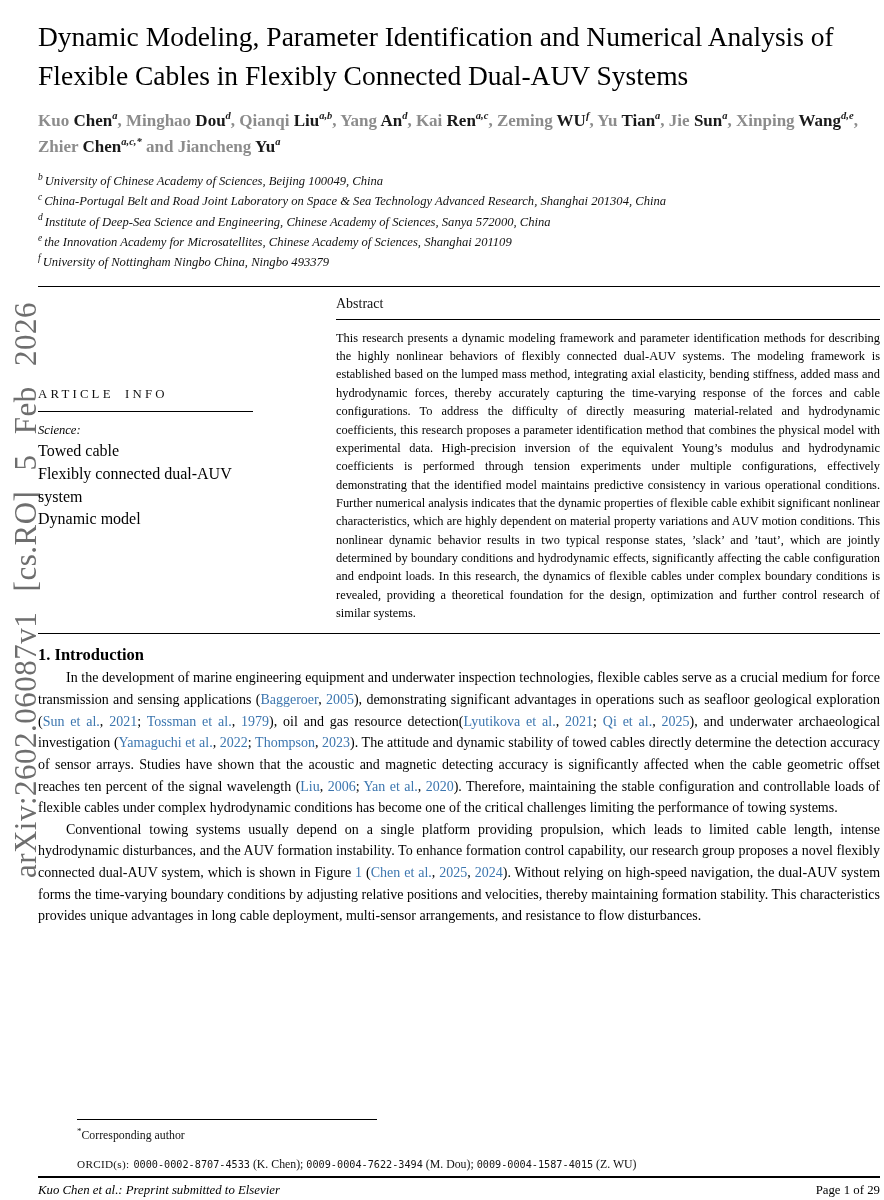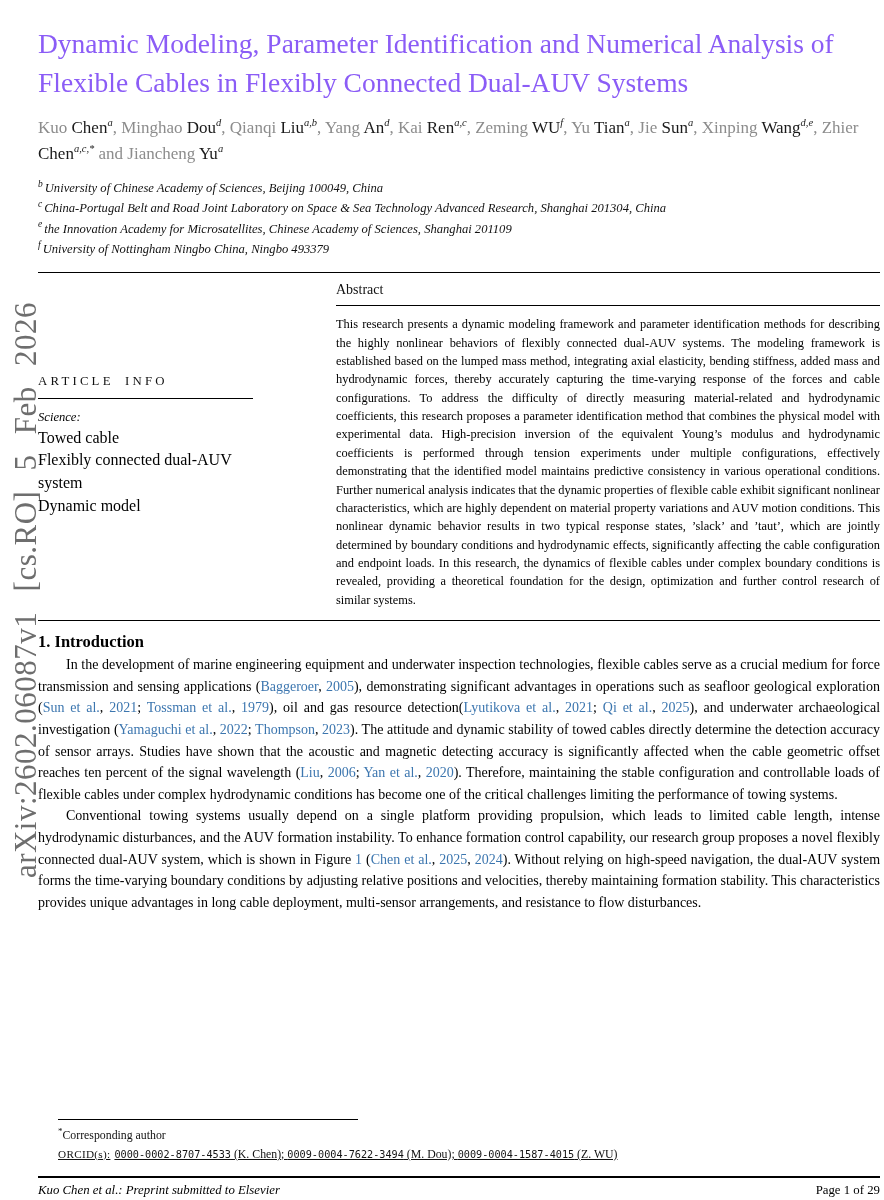--- a/index.html
+++ b/index.html
@@ -8,22 +8,22 @@
     position: relative; width: 884px; height: 1200px; background: #ffffff;
     font-family: "Liberation Serif", serif; color: #000; overflow: hidden;
   }
   .watermark {
     position: absolute; left: 26px; top: 590px;
     transform: translate(-50%, -50%) rotate(-90deg);
     white-space: nowrap; font-size: 31px; color: var(--watermark, #6e6e6e);
     word-spacing: 12px; letter-spacing: 0.5px;
   }
   .content { position: absolute; left: 38px; top: 0; width: 842px; }
-  .title { font-size: 27.5px; font-weight: 400; line-height: 1.42; padding-top: 24px; color: #8b5cf6; }
-  .authors { margin-top: 13px; font-size: 17px; line-height: 1.52; color: #1a1a1a; }
+  .title { font-size: 27.5px; font-weight: 400; line-height: 1.42; padding-top: 8px; color: #000000; margin-top: 9px; }
+  .authors { margin-top: 13px; font-size: 17px; line-height: 1.52; color: #1a1a1a; font-weight: bold; }
   .authors .given { color: var(--muted, #8c8c8c); }
   .authors .family { color: #1a1a1a; }
   .authors sup.asup { font-style: italic; font-size: 10.5px; line-height: 0; }
   .authors .sep { color: var(--muted, #8c8c8c); }
   .affiliations { margin-top: 11px; font-size: 12.6px; font-style: italic; line-height: 1.62; color: #111; }
   .affil sup { font-size: 9.5px; line-height: 0; margin-right: 2px; }
   .toprule, .midrule { border: none; border-top: 1.2px solid #000; }
   .toprule { margin-top: 13px; }
   .midrule { margin-top: 11px; }
   .columns { display: flex; align-items: center; }
@@ -33,24 +33,24 @@
   .ai-rule { border: none; border-top: 1px solid #000; width: 215px; margin: 9px 0 11px; }
   .kw-label { font-size: 12.6px; font-style: italic; margin-bottom: 2px; }
   .kw { font-size: 16px; line-height: 1.42; max-width: 200px; hyphens: manual; }
   .abs-heading { font-size: 14px; color: #111; }
   .abs-rule { border: none; border-top: 1px solid #000; margin: 7px 0 9px; }
   .abs-text { font-size: 12.4px; line-height: 1.48; text-align: justify; }
   .intro-heading { font-size: 16.5px; font-weight: 700; margin-top: 11px; }
   .body-par { margin-top: 2px; font-size: 14px; line-height: 1.545; text-align: justify; text-indent: 28px; }
   .body-par.second { margin-top: 0; }
   .cite { color: var(--link, #3c76af); cursor: pointer; }
-  .footnote { position: absolute; left: 58px; top: 1119px; width: 740px; font-size: 11.8px; color: #111; }
+  .footnote { position: absolute; left: 77px; top: 1119px; width: 740px; font-size: 11.8px; color: #111; }
   .fn-rule { border: none; border-top: 1px solid #000; width: 300px; margin-bottom: 6px; }
   .fn-corresponding sup { font-size: 9px; }
-  .fn-orcid { margin-top: 4px; text-decoration: underline; }
+  .fn-orcid { margin-top: 14px; }
   .orcid-label { font-size: 11.2px; letter-spacing: 0.3px; margin-right: 4px; }
   .orcid-id { font-family: "DejaVu Sans Mono", monospace; font-size: 10.2px; }
   .orcid-who { font-size: 11.8px; }
   .footer { position: absolute; left: 38px; top: 1176px; width: 842px; }
   .footer-rule { border: none; border-top: 2px solid #000; }
   .footer-row { display: flex; justify-content: space-between; margin-top: 5px; font-size: 12.8px; }
   .footer-left { font-style: italic; }
   .footer-right { font-style: normal; }
 </style>
 </head>
@@ -62,20 +62,21 @@
 
   <div class="content">
 
     <h1 class="title">Dynamic Modeling, Parameter Identification and Numerical Analysis of Flexible Cables in Flexibly Connected Dual-AUV Systems</h1>
 
     <div class="authors"><span class="author"><span class="given">Kuo</span> <span class="family">Chen</span><sup class="asup">a</sup><span class="sep">, </span></span><span class="author"><span class="given">Minghao</span> <span class="family">Dou</span><sup class="asup">d</sup><span class="sep">, </span></span><span class="author"><span class="given">Qianqi</span> <span class="family">Liu</span><sup class="asup">a,b</sup><span class="sep">, </span></span><span class="author"><span class="given">Yang</span> <span class="family">An</span><sup class="asup">d</sup><span class="sep">, </span></span><span class="author"><span class="given">Kai</span> <span class="family">Ren</span><sup class="asup">a,c</sup><span class="sep">, </span></span><span class="author"><span class="given">Zeming</span> <span class="family">WU</span><sup class="asup">f</sup><span class="sep">, </span></span><span class="author"><span class="given">Yu</span> <span class="family">Tian</span><sup class="asup">a</sup><span class="sep">, </span></span><span class="author"><span class="given">Jie</span> <span class="family">Sun</span><sup class="asup">a</sup><span class="sep">, </span></span><span class="author"><span class="given">Xinping</span> <span class="family">Wang</span><sup class="asup">d,e</sup><span class="sep">, </span></span><span class="author"><span class="given">Zhier</span> <span class="family">Chen</span><sup class="asup">a,c,*</sup><span class="sep"> and </span></span><span class="author"><span class="given">Jiancheng</span> <span class="family">Yu</span><sup class="asup">a</sup><span class="sep"> </span></span></div>
 
     <div class="affiliations">
         <div class="affil"><sup>b</sup><span>University of Chinese Academy of Sciences, Beijing 100049, China</span></div>
         <div class="affil"><sup>c</sup><span>China-Portugal Belt and Road Joint Laboratory on Space &amp; Sea Technology Advanced Research, Shanghai 201304, China</span></div>
+        <div class="affil"><sup>d</sup><span>Institute of Deep-Sea Science and Engineering, Chinese Academy of Sciences, Sanya 572000, China</span></div>
         <div class="affil"><sup>e</sup><span>the Innovation Academy for Microsatellites, Chinese Academy of Sciences, Shanghai 201109</span></div>
         <div class="affil"><sup>f</sup><span>University of Nottingham Ningbo China, Ningbo 493379</span></div>
       </div>
 
     <hr class="toprule">
 
     <div class="columns">
       <div class="col-info">
         <div class="ai-heading">ARTICLE INFO</div>
         <hr class="ai-rule">

